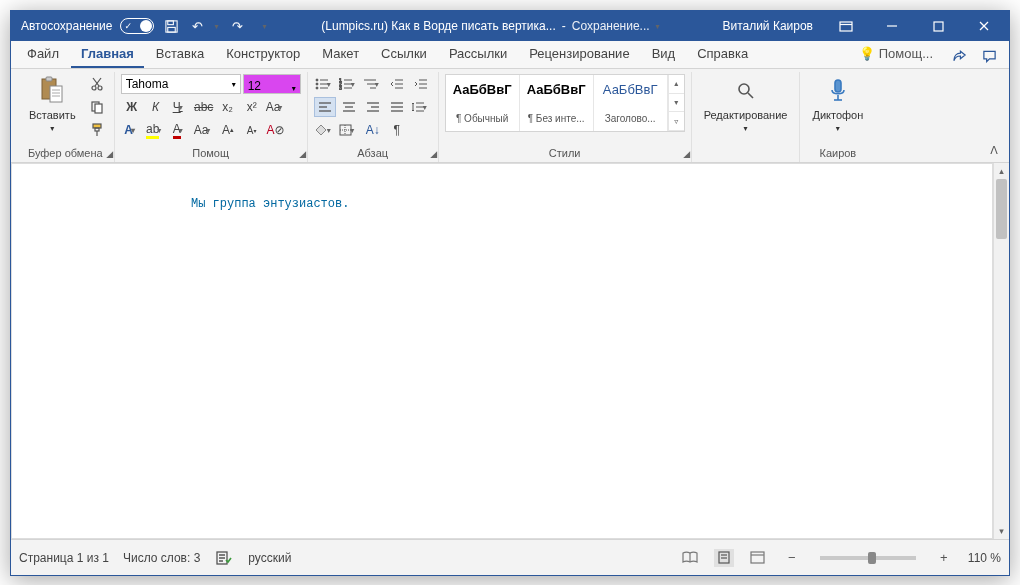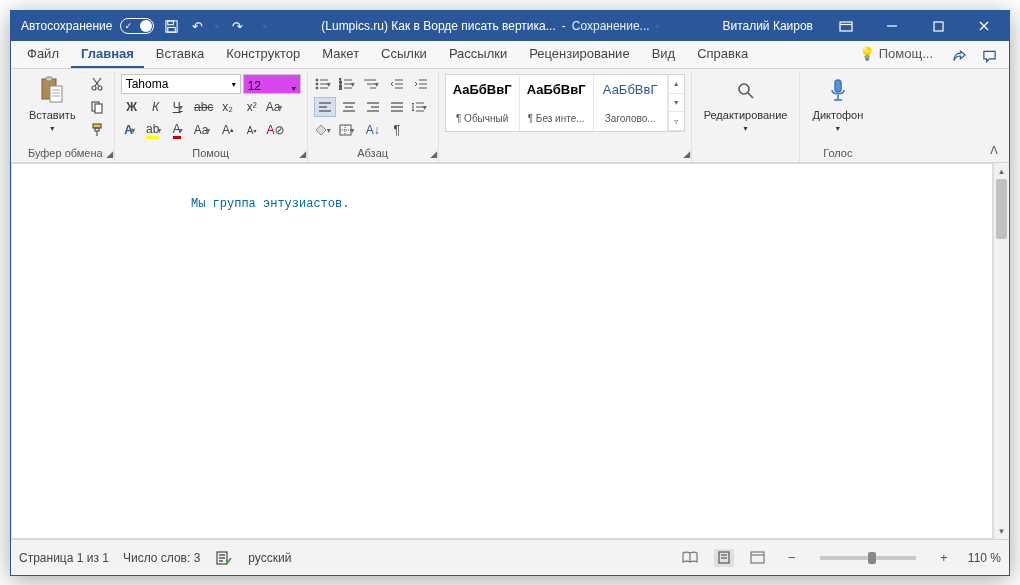--- a/index.html
+++ b/index.html
@@ -370,20 +370,21 @@
             <span class="style-prev blue">АаБбВвГ</span>
             <span class="style-lbl">Заголово...</span>
           </div>
           <div class="gal-arrows">
             <div>▴</div>
             <div>▾</div>
             <div>▿</div>
           </div>
         </div>
       </div>
+      <div class="group-label">Стили</div>
       <span class="dlaunch">◢</span>
     </div>
 
     <div class="group">
       <div class="group-body">
         <div class="bigbtn">
           <span class="bi">
             <svg width="20" height="20" viewBox="0 0 20 20" fill="none" stroke="#555" stroke-width="1.6">
                 <circle cx="8" cy="8" r="5"></circle>
                 <line x1="12" y1="12" x2="17" y2="17"></line>
@@ -402,21 +403,21 @@
             <svg width="20" height="26" viewBox="0 0 20 26" fill="none" stroke="#3a7ac0" stroke-width="1.6">
                 <rect x="7" y="2" width="6" height="12" rx="3" fill="#5a94d0"></rect>
                 <path d="M4 12 C4 17 16 17 16 12"></path>
                 <line x1="10" y1="17" x2="10" y2="22"></line>
                 <line x1="6" y1="22" x2="14" y2="22"></line>
               </svg>
           </span>
           <span class="bl"><span>Диктофон</span><br><span style="font-size:8px;">▾</span></span>
         </div>
       </div>
-      <div class="group-label">Голос</div>
+      <div class="group-label">Каиров</div>
     </div>
 
     <span class="ribbon-collapse">ᐱ</span>
   </div>
 
   <div class="docwrap">
     <div class="page">
       <span>Мы группа энтузиастов.</span>
     </div>
     <div class="vscroll">

